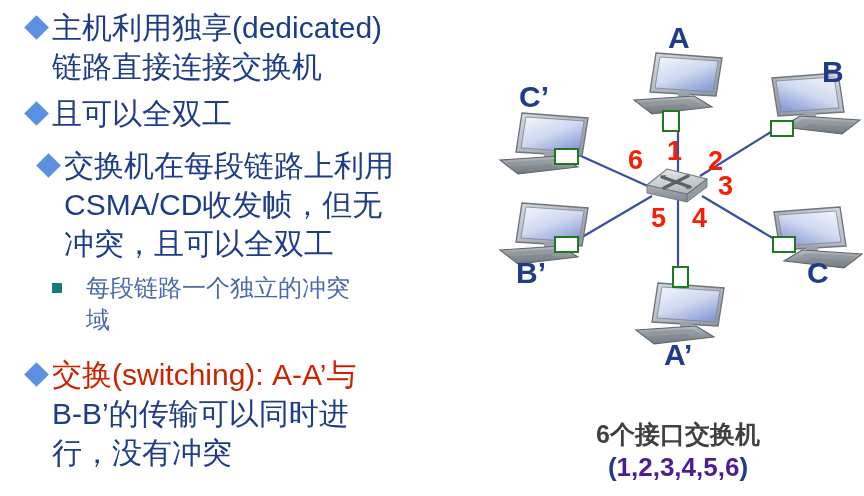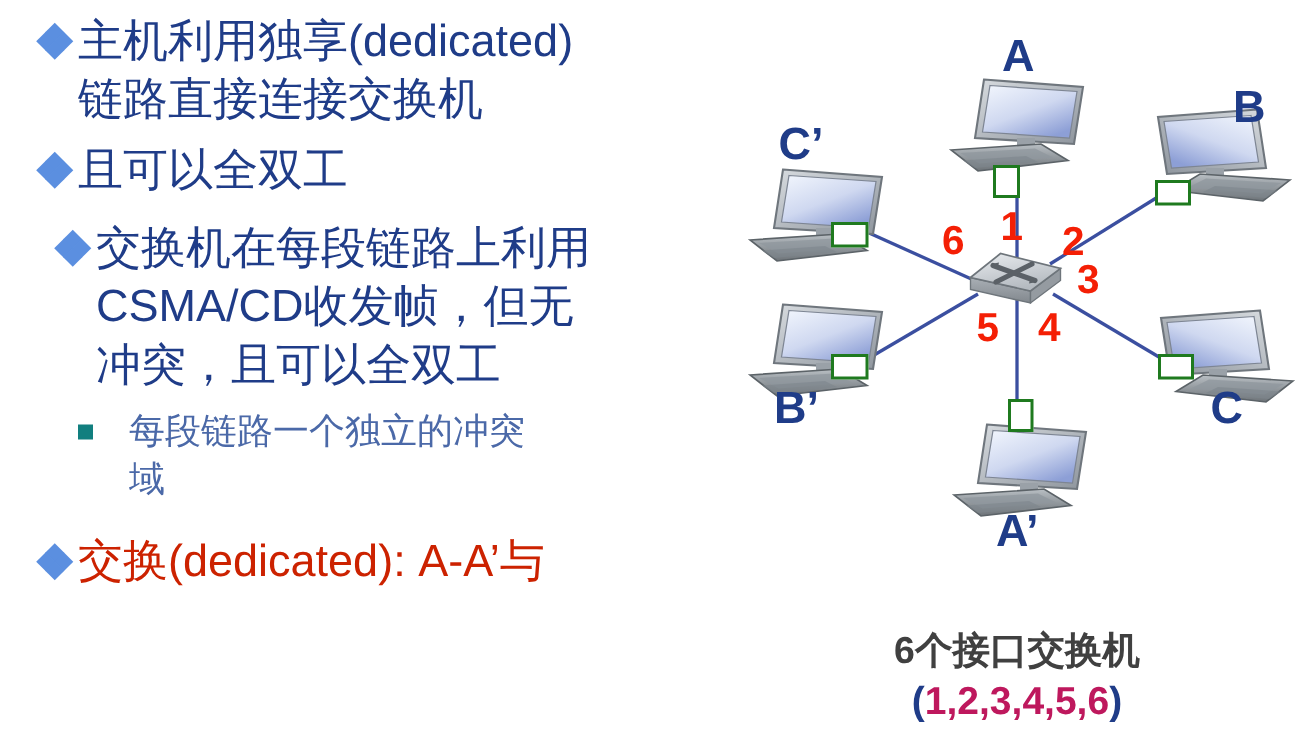--- a/index.html
+++ b/index.html
@@ -136,21 +136,21 @@
   #caption .cap-line1 {
     color: #404040;
     font-size: 25px;
     font-weight: bold;
   }
   #caption .cap-line2 {
     color: #1f3c88;
     font-size: 26px;
     font-weight: bold;
   }
-  #caption .cap-line2 .digits { color: #be185d; }
+  #caption .cap-line2 .digits { color: #4c1d95; }
 </style>
 </head>
 <body>
 
 <div id="slide">
 
   <div id="bullets">
 
     <div class="bullet-row" style="left:26px; top:8px; width:460px;">
       <div class="bullet-mark">
@@ -202,21 +202,23 @@
     <div class="bullet-row" style="left:26px; top:355px; width:460px;">
       <div class="bullet-mark">
         <div class="diamond-cluster">
             <i class="d-top"></i>
             <i class="d-left"></i>
             <i class="d-right"></i>
             <i class="d-bottom"></i>
           </div>
       </div>
       <div style="display:block;">
-        <div class="bullet-text red">交换(dedicated): A-A’与</div>
+        <div class="bullet-text red">交换(switching): A-A’与</div>
+        <div class="bullet-text navy">B-B’的传输可以同时进
+行，没有冲突</div>
       </div>
     </div>
 
   </div>
 
   <div id="diagram">
 
     <svg id="wire-layer" viewBox="0 0 372 496">
 
       <line x1="186" y1="110" x2="186" y2="172" stroke="#3b4fa0" stroke-width="2.2"></line>

